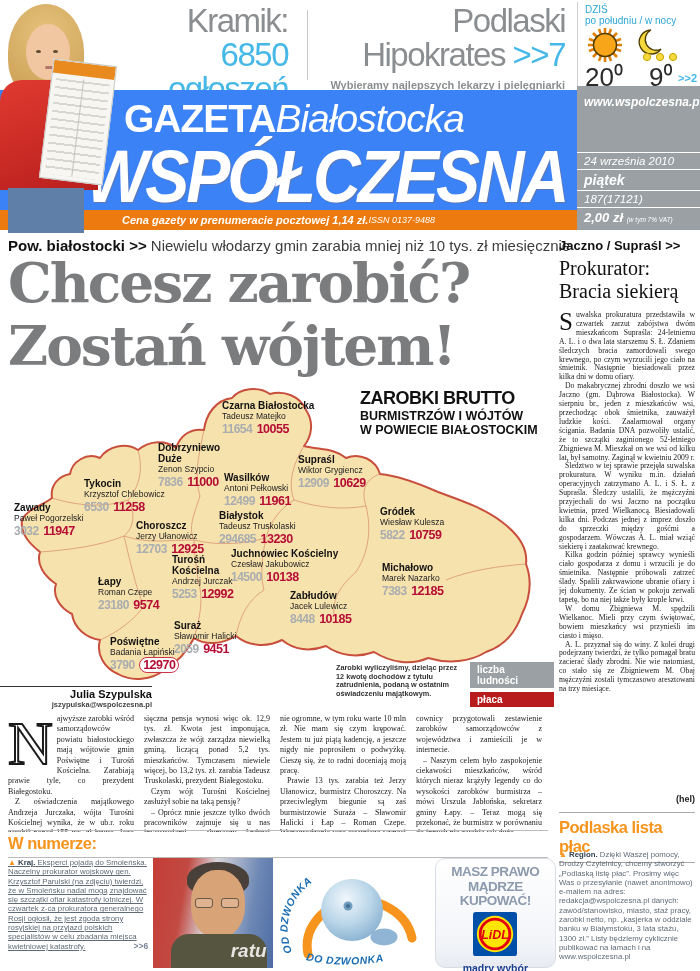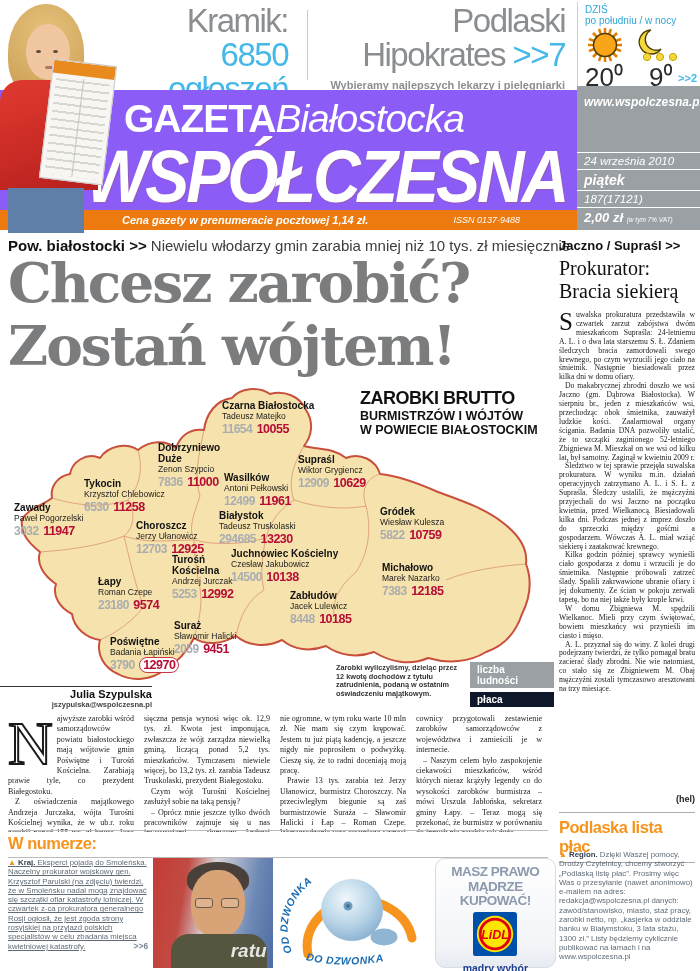--- a/index.html
+++ b/index.html
@@ -16,28 +16,28 @@
 
   
   .weather { position:absolute; left:577px; top:2px; width:123px; height:84px; border-left:1px solid #d0d0d0; padding:2px 4px 0 7px; }
   .w-label { color:#2ea7d8; font-size:10px; font-weight:normal; line-height:11px; }
   .w-icons { margin-top:1px; }
   .w-temps { display:flex; gap:26px; font-size:26px; color:#2b2b2b; line-height:24px; margin-top:-2px; }
   .w-ref { position:absolute; right:3px; bottom:2px; color:#45b8e8; font-size:11px; font-weight:bold; }
   .weather-underline { position:absolute; left:577px; top:86px; width:123px; height:4px; background:#9aa0a4; }
 
   
-  .masthead { position:absolute; left:0; top:90px; width:700px; height:140px; background:#8b5cf6; }
+  .masthead { position:absolute; left:0; top:90px; width:700px; height:140px; background:#3b82f6; }
   .mast-top { position:absolute; left:124px; top:8px; color:#fff; font-size:39px; line-height:42px; white-space:nowrap; }
   .mast-top .gz { font-weight:700; letter-spacing:-1px; }
   .mast-top .bial { font-style:italic; font-weight:400; letter-spacing:-1px; }
   .mast-main { position:absolute; left:86px; top:44px; color:#fff; font-size:66px; font-weight:700; font-style:italic; letter-spacing:-3px; transform:scaleY(1.12); transform-origin:left top; white-space:nowrap; text-shadow:1px 1px 0 rgba(180,90,0,.25); }
   .mast-strip { position:absolute; left:0; bottom:0; width:577px; height:20px; background:#ec7a0e; display:flex; align-items:center; color:#fff; font-style:italic; }
   .mast-strip .sub { margin-left:122px; font-size:11px; font-weight:bold; }
-  .mast-strip .issn { margin-left:85px; font-size:9px; }
+  .mast-strip .issn { font-size:9px; }
   .side-panel { position:absolute; right:0; top:0; width:123px; height:140px; background:#9aa0a4; color:#fff; font-style:italic; }
   .sp-row { padding:2px 0 2px 7px; border-top:1px solid #fff; font-size:11.5px; }
   .sp-url { border-top:none; font-weight:bold; font-size:12px; height:22px; padding-top:5px; }
   .sp-gap { height:40px; border-top:none; }
   .sp-day { font-weight:bold; font-size:14px; }
   .sp-price { font-weight:bold; font-size:13px; }
   .sp-price .note { font-size:6.5px; font-weight:normal; }
 
   
   .photo-woman { position:absolute; left:0; top:0; width:114px; height:233px; z-index:6; }
@@ -69,21 +69,21 @@
   .mun-name { font-size:10px; font-weight:bold; color:#111; line-height:11px; }
   .mun-mayor { font-size:8.5px; color:#222; line-height:10px; }
   .mun-nums { line-height:14px; }
   .pop { font-size:12px; font-weight:bold; color:#a9adb0; letter-spacing:-.5px; }
   .sal { font-size:12.5px; font-weight:bold; color:#b60d35; letter-spacing:-.5px; }
   .bubble { background:#fff; border:1.5px solid #cf3449; border-radius:8px; padding:0 3px; display:inline-block; }
   .map-note { position:absolute; left:328px; top:276px; width:130px; font-size:7.3px; font-weight:bold; color:#333; line-height:8.6px; }
   .legend { position:absolute; left:462px; top:274px; width:84px; }
   .legend-box { color:#fff; font-weight:bold; font-size:10px; padding:2px 7px; margin-bottom:4px; }
   .legend-pop { background:#9aa0a3; }
-  .legend-sal { background:#0f172a; }
+  .legend-sal { background:#b91c1c; }
 
   
   .byline { position:absolute; left:0; top:686px; width:152px; text-align:right; border-top:1px solid #333; padding-top:1px; }
   .byline .name { font-size:11px; font-weight:bold; color:#111; }
   .byline .mail { font-size:7.5px; font-weight:bold; color:#444; }
   .cols { position:absolute; left:8px; top:714px; width:540px; height:118px; display:flex; gap:10px; overflow:hidden; }
   .col { width:126px; font-family:"Liberation Serif",serif; font-size:8px; line-height:10.4px; color:#1c1c1c; text-align:justify; }
   .col p { text-indent:7px; }
   .col p.first { text-indent:0; }
   .dropN { float:left; font-family:"Liberation Serif",serif; font-size:62px; line-height:52px; margin:3px 4px 0 0; color:#333; }

